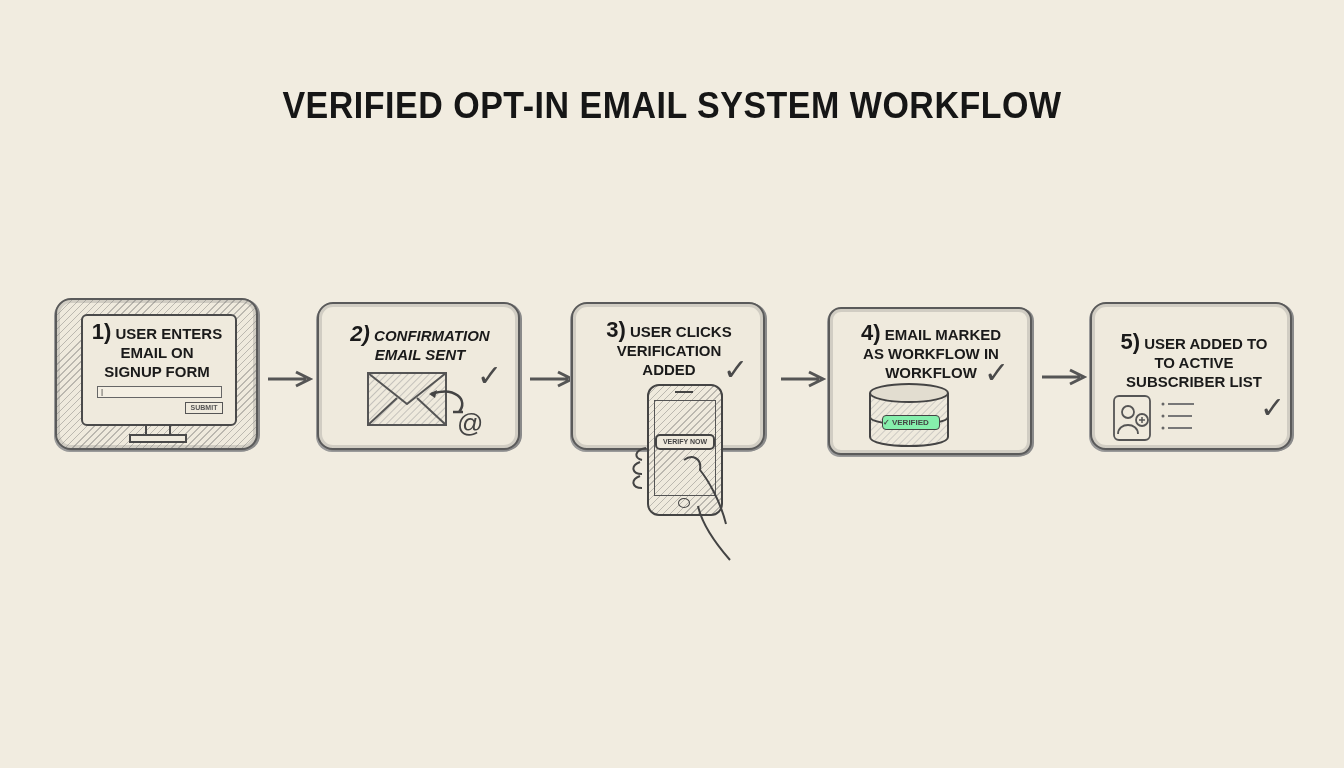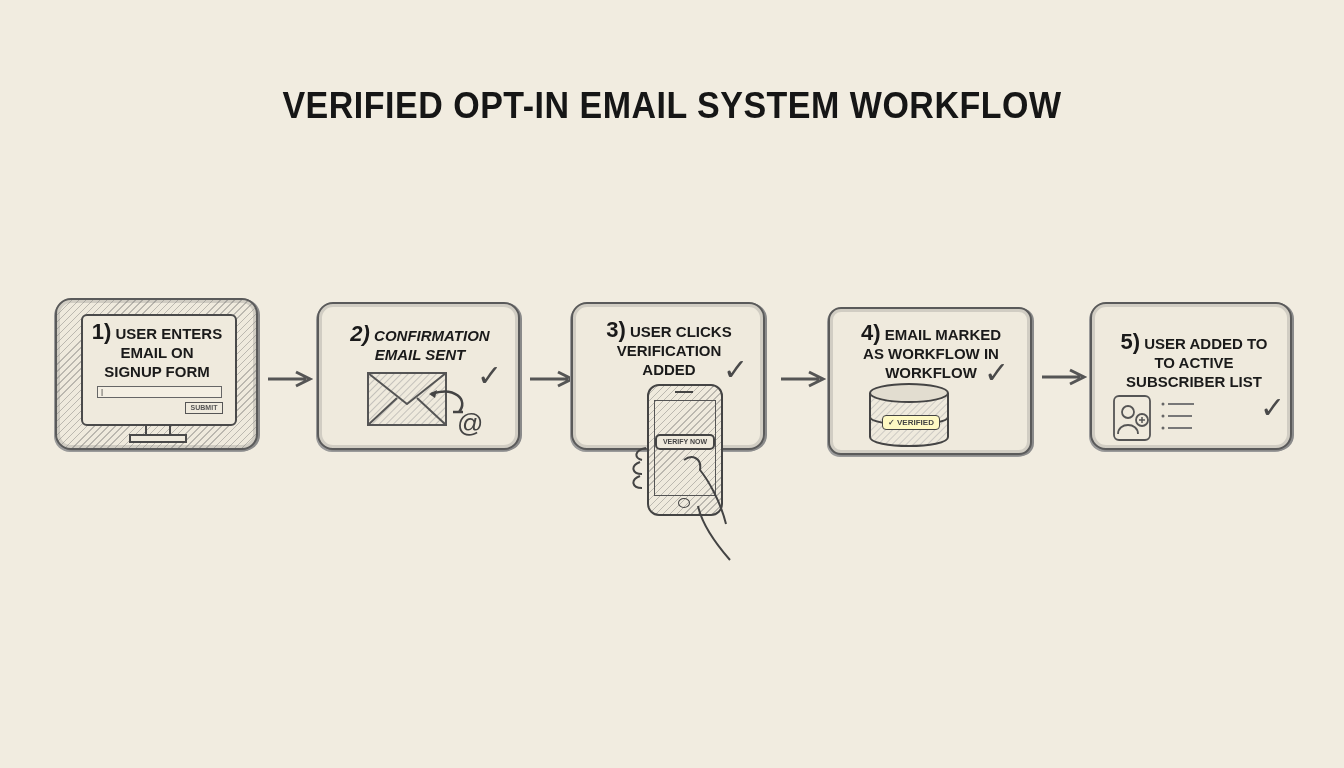--- a/index.html
+++ b/index.html
@@ -118,21 +118,21 @@
   <svg style="position:absolute;left:38px;top:74px;" width="82" height="66">
     <defs>
         <pattern id="h4" width="5" height="5" patternUnits="userSpaceOnUse" patternTransform="rotate(45)">
           <line x1="0" y1="0" x2="0" y2="5" stroke="#aaa" stroke-width="1"></line>
         </pattern>
       </defs>
     <path d="M2 10 V54 C2 66 80 66 80 54 V10" fill="url(#h4)" stroke="#444" stroke-width="2"></path>
     <ellipse cx="41" cy="10" rx="39" ry="9" fill="#e2ddd0" stroke="#444" stroke-width="2"></ellipse>
     <path d="M2 34 C2 44 80 44 80 34" stroke="#444" stroke-width="2" fill="none"></path>
   </svg>
-  <div style="position:absolute;left:52px;top:106px;width:56px;height:13px;border:1.5px solid #444;border-radius:4px;background:#fef9c3;font-size:8px;line-height:13px;text-align:center;font-weight:bold;color:#444;">
+  <div style="position:absolute;left:52px;top:106px;width:56px;height:13px;border:1.5px solid #444;border-radius:4px;background:#86efac;font-size:8px;line-height:13px;text-align:left;font-weight:bold;color:#444;">
     <span>✓</span>
     <span>VERIFIED</span>
   </div>
 </div>
 
 <svg class="arrow" style="left:1040px;top:368px;" width="50" height="18">
     <path d="M2 9 H40 M30 2 L44 9 L30 16" stroke="#555" stroke-width="3" fill="none"></path>
   </svg>
 
 <div class="card" style="left:1090px;top:302px;width:202px;height:148px;padding-left:16px;">

